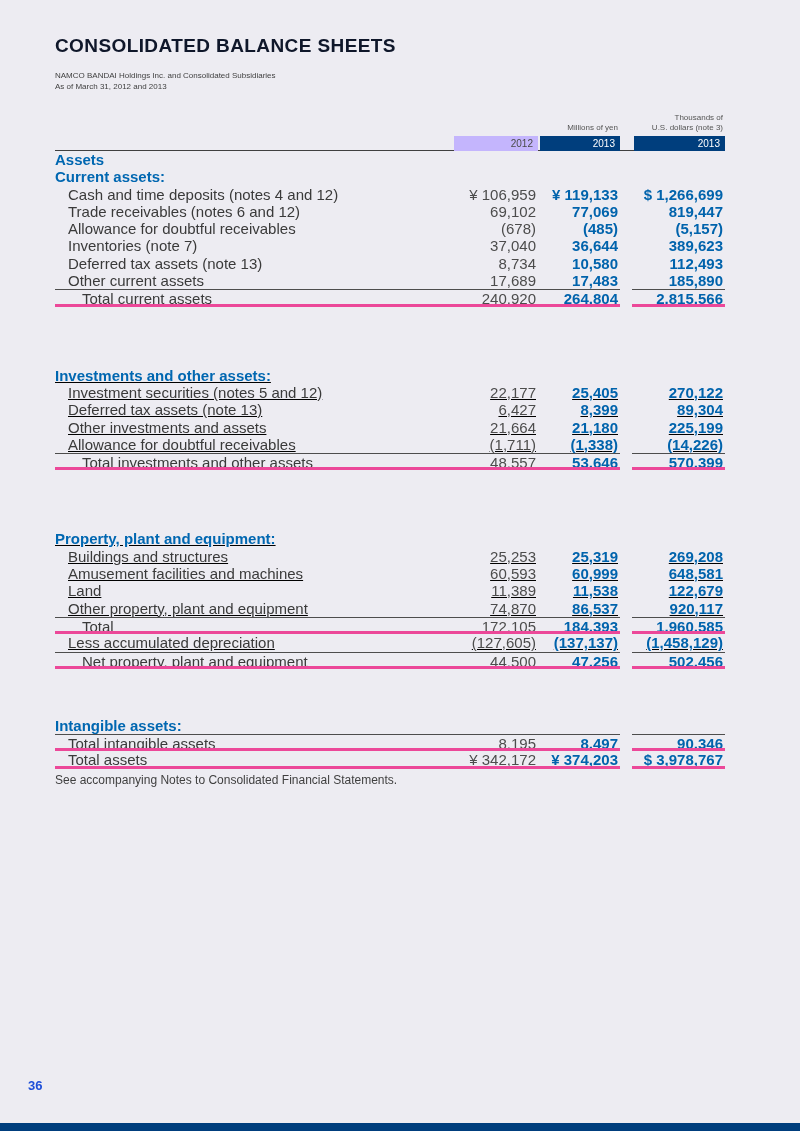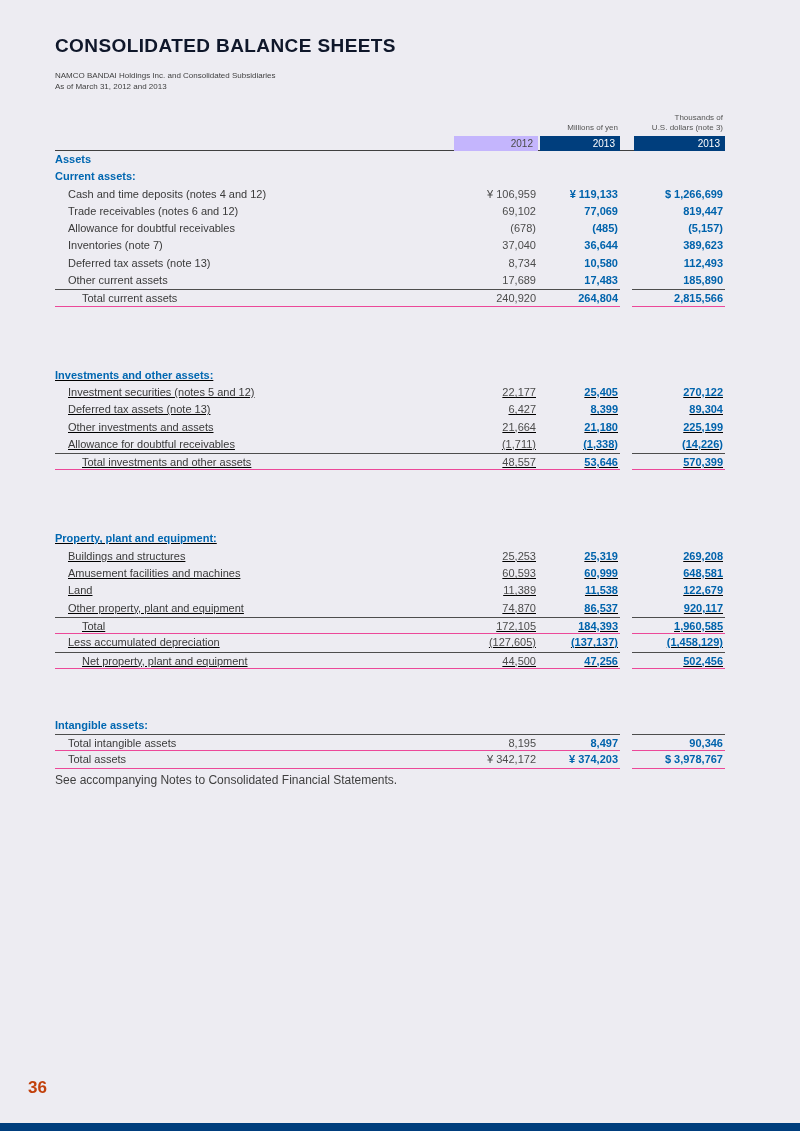--- a/index.html
+++ b/index.html
@@ -40,44 +40,44 @@
     height:15px;
     line-height:15px;
     font-size:10px;
     border-bottom:1px solid #404040;
   }
   .hbox { text-align:right; padding-right:5px; }
   .hbox.gray { background:#c4b5fd; color:#4a4a4a; }
   .hbox.navy { background:#003e7d; color:#ffffff; margin-left:2px; }
 
   
-  .row { height:17.3px; line-height:17.3px; font-size:11px; }
+  .row { height:17.3px; line-height:17.3px; font-size:15px; }
   .cell { overflow:hidden; white-space:nowrap; }
   .cell.label { color:#3a3a3a; }
   .cell.heading { color:#0067b1; font-weight:bold; }
   .cell.num { text-align:right; padding-right:2px; color:#4c4c4c; }
   .cell.v2013, .cell.vusd { color:#0063ac; font-weight:bold; }
   .ind-0 { padding-left:0; }
   .ind-1 { padding-left:13px; }
   .ind-2 { padding-left:27px; }
   .row.la .cell:not(.spacer) { border-top:1px solid #4d4d4d; }
-  .row.lb .cell:not(.spacer) { border-bottom:1px solid #ec4899; }
+  .row.lb .cell:not(.spacer) { border-bottom:3px solid #ec4899; }
 
   .sec-2, .sec-3 { margin-top:60px;text-decoration:underline; }
   .sec-4 { margin-top:48px; }
 
   .footnote { margin-top:7px; font-size:12px; color:#3f3f3f; line-height:9px; }
 
   .pagenum {
     position:absolute;
     left:28px;
     top:1078px;
-    font-size:17px;
+    font-size:13px;
     font-weight:bold;
-    color:#c2410c;
+    color:#1d4ed8;
   }
   .bottom-bar {
     position:absolute;
     left:0; bottom:0;
     width:800px; height:8px;
     background:#003e7d;
   }
 </style>
 </head>
 <body>

